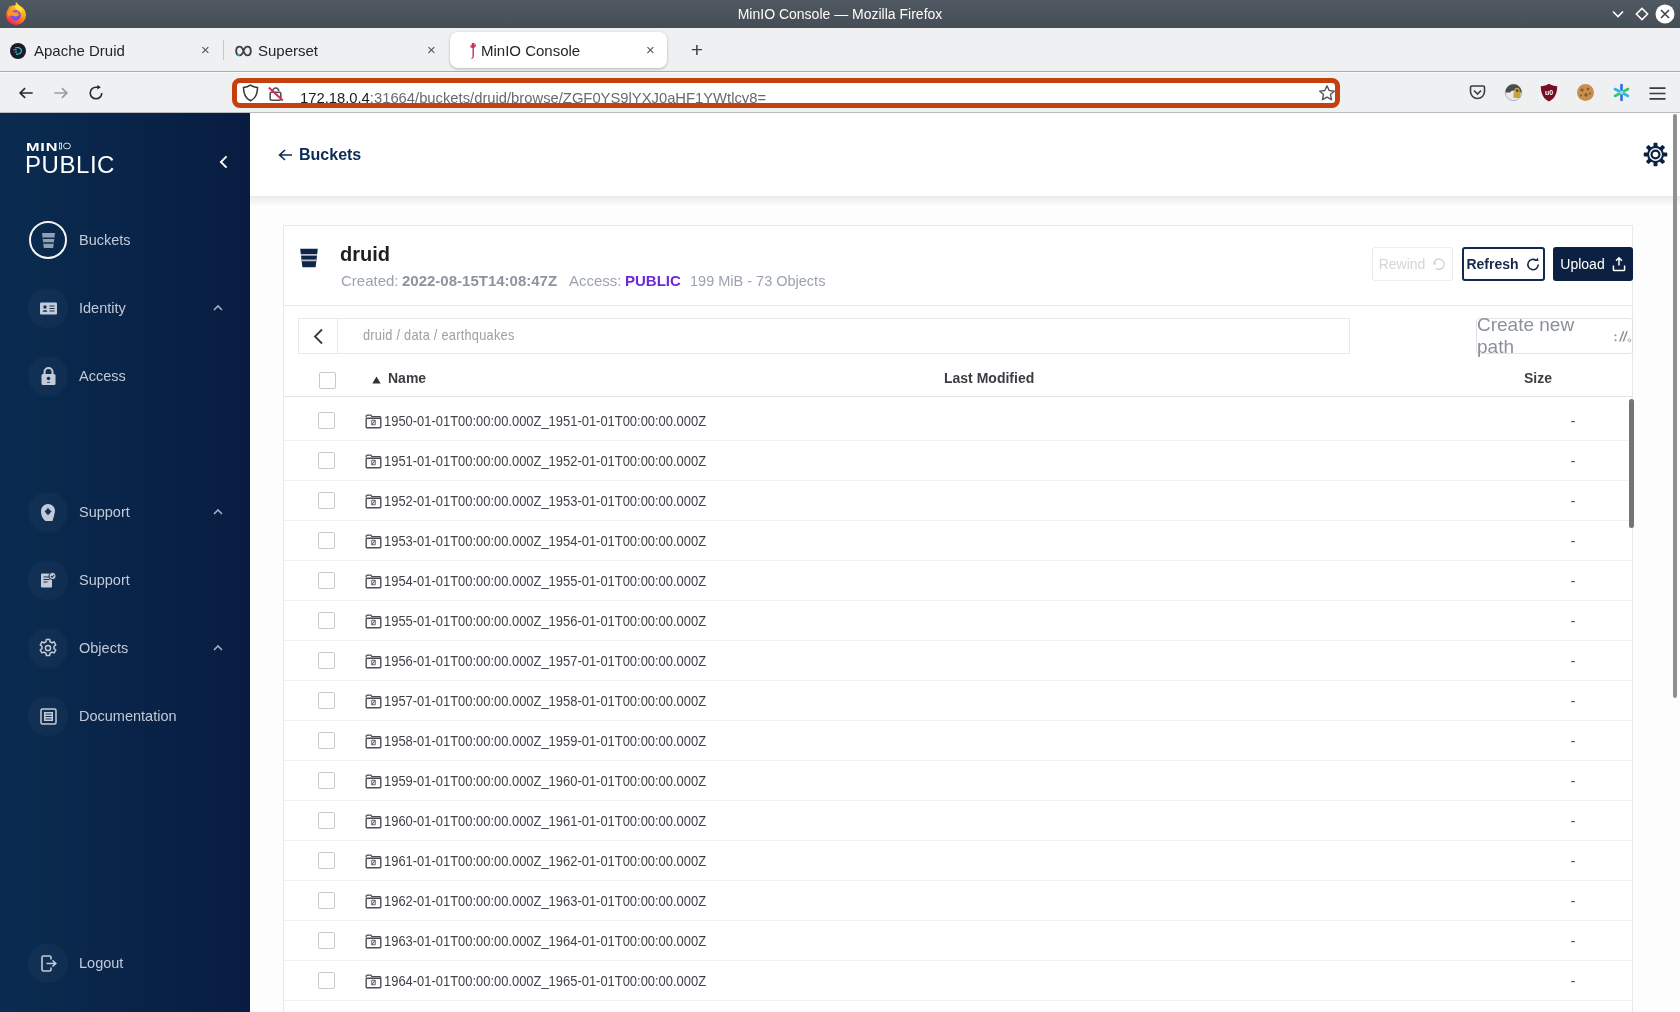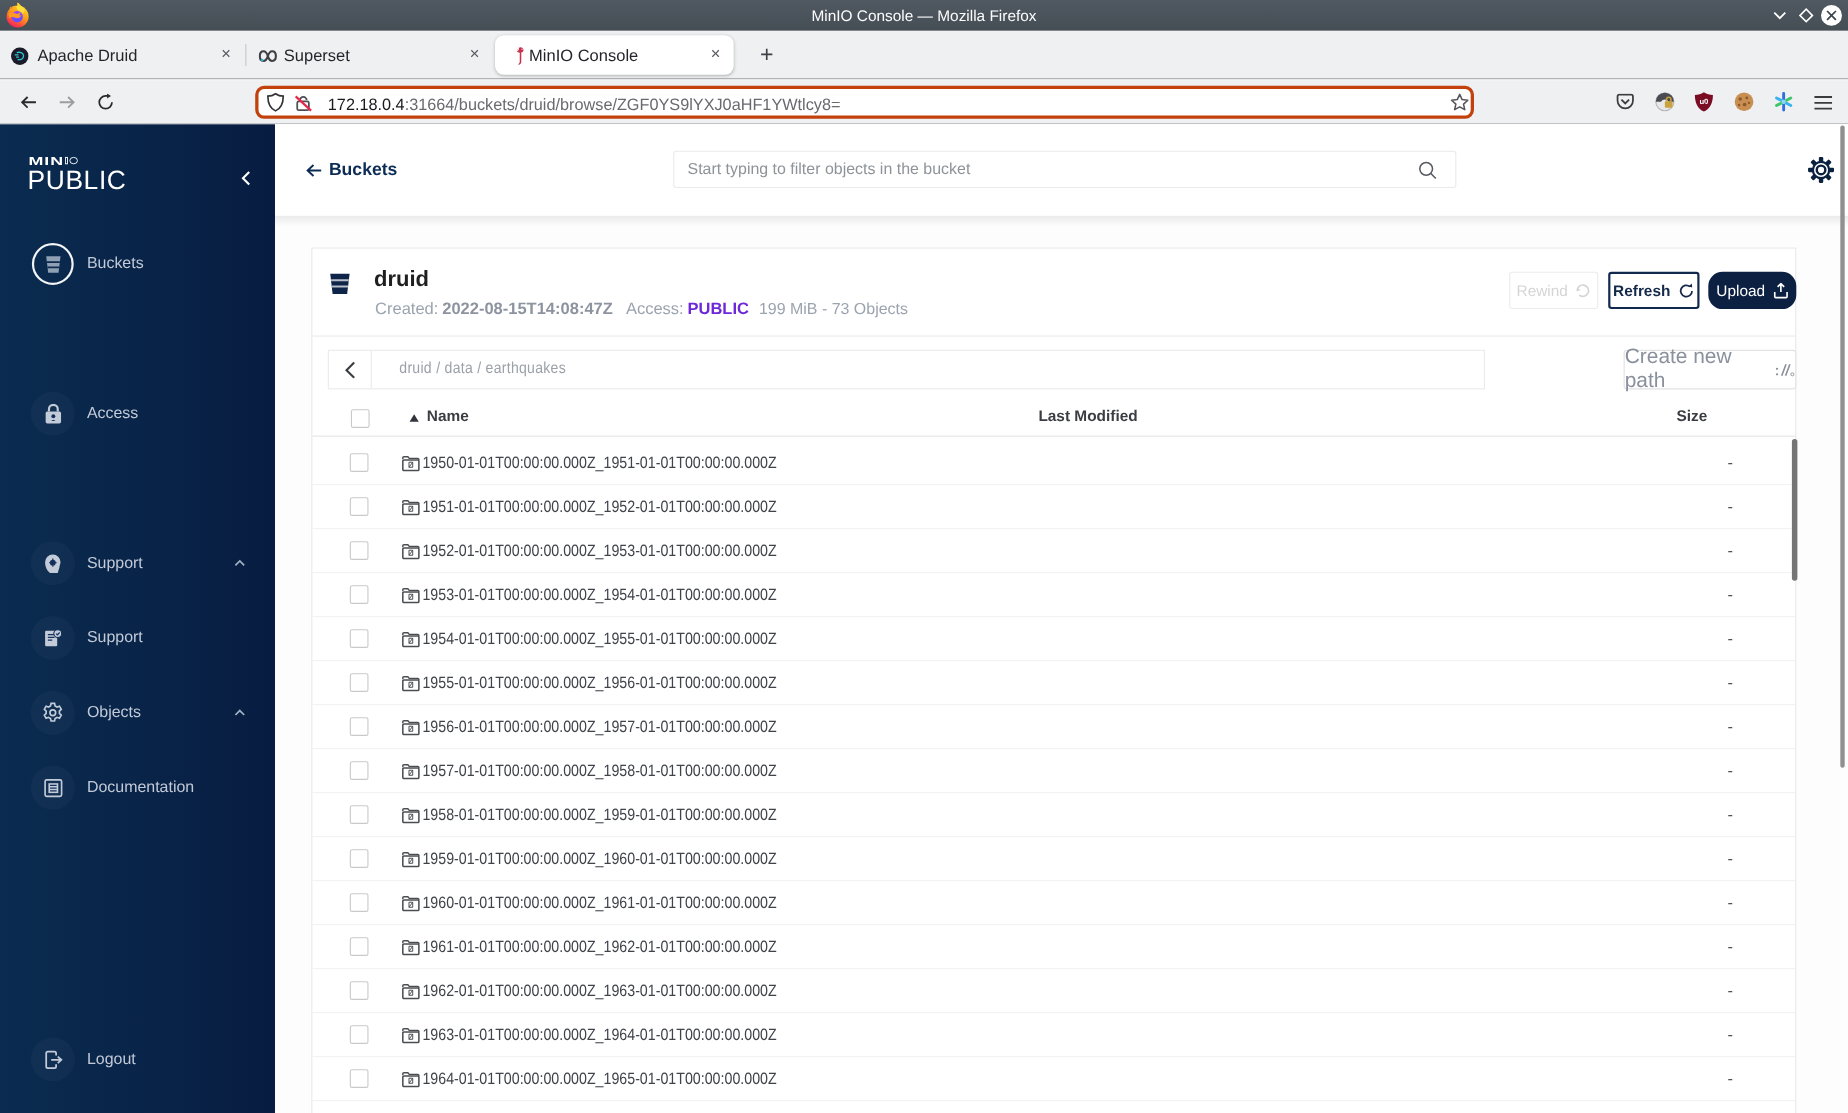--- a/index.html
+++ b/index.html
@@ -9,21 +9,21 @@
 #titlebar{position:absolute;left:0;top:0;width:1680px;height:28px;background:linear-gradient(#505961,#454d55)}
 #title{position:absolute;top:0;left:0;width:1680px;height:28px;line-height:28px;text-align:center;color:#fcfcfc;font-size:14px}
 #tabbar{position:absolute;left:0;top:28px;width:1680px;height:44px;background:#eef0f2;border-bottom:1px solid #a9abad}
 .tab{position:absolute;top:4px;height:36px;display:flex;align-items:center;font-size:15px;color:#24252b}
 .tab .ticon{margin-left:9px;margin-right:7px;width:16px;height:16px;flex:none}
 .tab .tclose{position:absolute;right:9px;top:11px;width:15px;height:15px;color:#55555e;font-size:15px;line-height:14px;text-align:center}
 #tab3{left:450px;width:217px;background:#fff;border-radius:8px;box-shadow:0 1px 3px rgba(0,0,0,.25)}
 #tabsep1{position:absolute;left:223px;top:12px;width:1px;height:20px;background:#c6c6cb}
 #newtab{position:absolute;left:682px;top:7px;width:30px;height:30px;color:#3e3e46;font-size:21px;font-weight:400;text-align:center;line-height:29px}
 #navbar{position:absolute;left:0;top:73px;width:1680px;height:40px;background:#eef0f2;border-bottom:1px solid #babbbf}
-#urlfield{position:absolute;left:232px;top:5px;width:1108px;height:30px;background:#fff;border:3px solid #c2410c;border-radius:8px}
+#urlfield{position:absolute;left:232px;top:5px;width:1108px;height:30px;background:#fff;border:5px solid #c2410c;border-radius:8px}
 #urltext{position:absolute;left:63px;top:5.5px;font-size:15px;color:#69696f;white-space:nowrap}
 #urltext b{color:#1b1b1f;font-weight:400}
 
 #page{position:absolute;left:0;top:113px;width:1680px;height:899px;background:#fdfdfd}
 #sidebar{position:absolute;left:0;top:0;width:250px;height:899px;background:linear-gradient(90deg,#0a2c50 0%,#081c41 100%)}
 .mitem{position:absolute;left:0;width:250px;height:40px}
 .mcirc{position:absolute;left:28px;top:0;width:40px;height:40px;border-radius:50%;background:rgba(255,255,255,.033);display:flex;align-items:center;justify-content:center}
 .mlabel{position:absolute;left:79px;top:0;height:40px;line-height:40px;font-size:14.5px;color:#c2cad7}
 .mchev{position:absolute;left:210px;top:12px;width:16px;height:16px}
 #mainhead{position:absolute;left:250px;top:0;width:1430px;height:83px;background:#fff}
@@ -160,20 +160,34 @@
       </svg>
     <div class="mitem" style="top:107px">
       <div class="mcirc" style="border:2.5px solid rgba(255,255,255,.95);background:none;left:29px;top:1px;width:38px;height:38px">
           <svg width="19" height="19" viewBox="0 0 19 19">
             <path d="M3 2 H16 L14.2 17 H4.8 Z" fill="#8fa0b5"></path>
             <path d="M3.6 7.2 H15.4 M4.2 12 H14.8" stroke="#0e2a4e" stroke-width="1.6"></path>
           </svg>
         </div>
       <div class="mlabel">Buckets</div>
     </div>
+    <div class="mitem" style="top:175px">
+      <div class="mcirc">
+          <svg width="19" height="19" viewBox="0 0 19 19">
+            <rect x="1" y="3.5" width="17" height="12" rx="1.2" fill="#c3cbd8"></rect>
+            <circle cx="6" cy="8" r="1.7" fill="#13305a"></circle>
+            <path d="M3.5 12.8 a2.6 2.6 0 0 1 5 0 Z" fill="#13305a"></path>
+            <path d="M10.5 7 h5 M10.5 9.5 h5 M10.5 12 h5" stroke="#13305a" stroke-width="1.2"></path>
+          </svg>
+        </div>
+      <div class="mlabel">Identity</div>
+      <svg class="mchev" viewBox="0 0 16 16">
+          <path d="M4 10 L8 6 L12 10" stroke="#9fb0c4" stroke-width="1.6" fill="none"></path>
+        </svg>
+    </div>
     <div class="mitem" style="top:243px">
       <div class="mcirc">
           <svg width="17" height="19" viewBox="0 0 17 19">
             <rect x="1.5" y="7" width="14" height="11" rx="1.5" fill="#c3cbd8"></rect>
             <path d="M4.5 7 V5 a4 4 0 0 1 8 0 v2" stroke="#c3cbd8" stroke-width="2" fill="none"></path>
             <circle cx="8.5" cy="11.5" r="1.8" fill="#13305a"></circle>
             <path d="M6.6 15.8 a2.2 2.2 0 0 1 3.8 0 Z" fill="#13305a"></path>
           </svg>
         </div>
       <div class="mlabel">Access</div>
@@ -233,27 +247,20 @@
         </div>
       <div class="mlabel">Logout</div>
     </div>
   </div>
   <div style="position:absolute;left:250px;top:83px;width:1430px;height:10px;background:linear-gradient(rgba(120,120,125,.14),rgba(120,120,125,0))"></div>
   <div id="mainhead">
     <svg class="abs" style="left:28px;top:35px" width="15" height="14" viewBox="0 0 15 14">
         <path d="M14 7 H2 M7 2 L1.6 7 L7 12" stroke="#0c2c55" stroke-width="1.7" fill="none"></path>
       </svg>
     <div style="position:absolute;left:49px;top:33px;font-size:16px;font-weight:bold;color:#0c2c55">Buckets</div>
-    <div style="position:absolute;left:362px;top:24px;width:712px;height:34px;background:#fff;border:1px solid #eaeaea;border-radius:3px">
-      <div style="position:absolute;left:12px;top:8px;font-size:14.5px;color:#8d9399">Start typing to filter objects in the bucket</div>
-      <svg class="abs" style="right:16px;top:8px" width="18" height="18" viewBox="0 0 18 18">
-          <circle cx="7.5" cy="7.5" r="5.8" fill="none" stroke="#555a60" stroke-width="1.4"></circle>
-          <path d="M11.8 11.8 L16.3 16.3" stroke="#555a60" stroke-width="1.4"></path>
-        </svg>
-    </div>
     <svg class="abs" style="left:1393px;top:29px" width="25" height="25" viewBox="-12.5 -12.5 25 25">
         <g fill="#0a2240">
           <rect x="-2" y="-11.8" width="4" height="5.6" rx="1" transform="rotate(0 0 0)"></rect>
           <rect x="-2" y="-11.8" width="4" height="5.6" rx="1" transform="rotate(45 0 0)"></rect>
           <rect x="-2" y="-11.8" width="4" height="5.6" rx="1" transform="rotate(90 0 0)"></rect>
           <rect x="-2" y="-11.8" width="4" height="5.6" rx="1" transform="rotate(135 0 0)"></rect>
           <rect x="-2" y="-11.8" width="4" height="5.6" rx="1" transform="rotate(180 0 0)"></rect>
           <rect x="-2" y="-11.8" width="4" height="5.6" rx="1" transform="rotate(225 0 0)"></rect>
           <rect x="-2" y="-11.8" width="4" height="5.6" rx="1" transform="rotate(270 0 0)"></rect>
           <rect x="-2" y="-11.8" width="4" height="5.6" rx="1" transform="rotate(315 0 0)"></rect>
@@ -275,21 +282,21 @@
       <div style="position:absolute;left:341px;top:46px;font-size:15px;font-weight:bold;color:#6d28d9">PUBLIC</div>
       <div style="position:absolute;left:406px;top:46.5px;font-size:14.5px;color:#9ba3ae">199 MiB - 73 Objects</div>
     <div style="position:absolute;left:1088px;top:21px;width:81px;height:34px;border:1px solid #ececec;border-radius:3px;color:#d5d5d5;font-size:14px;display:flex;align-items:center;justify-content:center;gap:6px">Rewind <svg width="15" height="15" viewBox="0 0 16 16">
           <path d="M3 8 a5.5 5.5 0 1 1 2 4" fill="none" stroke="#d5d5d5" stroke-width="1.6"></path>
           <path d="M3.2 5 L3 8.4 L6.2 7.4" fill="#d5d5d5"></path>
         </svg></div>
     <div style="position:absolute;left:1178px;top:21px;width:83px;height:34px;border:2px solid #12294e;border-radius:3px;color:#15294b;font-size:14px;font-weight:bold;display:flex;align-items:center;justify-content:center;gap:7px">Refresh <svg width="15" height="15" viewBox="0 0 16 16">
           <path d="M13 8 a5.5 5.5 0 1 1-2-4.2" fill="none" stroke="#15294b" stroke-width="1.7"></path>
           <path d="M12.8 0.8 L13.2 4.6 L9.6 3.6" fill="#15294b"></path>
         </svg></div>
-    <div style="position:absolute;left:1269px;top:21px;width:80px;height:34px;background:#0c2142;border-radius:13px;color:#fff;font-size:14px;display:flex;align-items:center;justify-content:center;gap:7px">Upload <svg width="14" height="15" viewBox="0 0 15 16">
+    <div style="position:absolute;left:1269px;top:21px;width:80px;height:34px;background:#0c2142;border-radius:3px;color:#fff;font-size:14px;display:flex;align-items:center;justify-content:center;gap:7px">Upload <svg width="14" height="15" viewBox="0 0 15 16">
           <path d="M7.5 1 L7.5 9 M4.3 4 L7.5 0.8 L10.7 4" stroke="#fff" stroke-width="1.6" fill="none"></path>
           <path d="M1.5 9 V13.5 a1 1 0 0 0 1 1 h10 a1 1 0 0 0 1-1 V9" stroke="#fff" stroke-width="1.6" fill="none"></path>
         </svg></div>
     <div style="position:absolute;left:0;top:79px;width:1348px;height:1px;background:#eaeaea"></div>
     <div style="position:absolute;left:14px;top:92px;width:1052px;height:36px;border:1px solid #eaeaea;background:#fff">
       <div style="position:absolute;left:0;top:0;width:39px;height:34px;border-right:1px solid #eaeaea"></div>
       <svg class="abs" style="left:13px;top:9px" width="12" height="17" viewBox="0 0 12 17">
           <path d="M10 1.5 L3 8.5 L10 15.5" stroke="#3a3d42" stroke-width="1.9" fill="none"></path>
         </svg>
       <div style="position:absolute;left:64px;top:8px;font-size:14.5px;color:#9ba1a8;letter-spacing:.3px;transform:scaleX(.88);transform-origin:0 0">druid / data / earthquakes</div>

